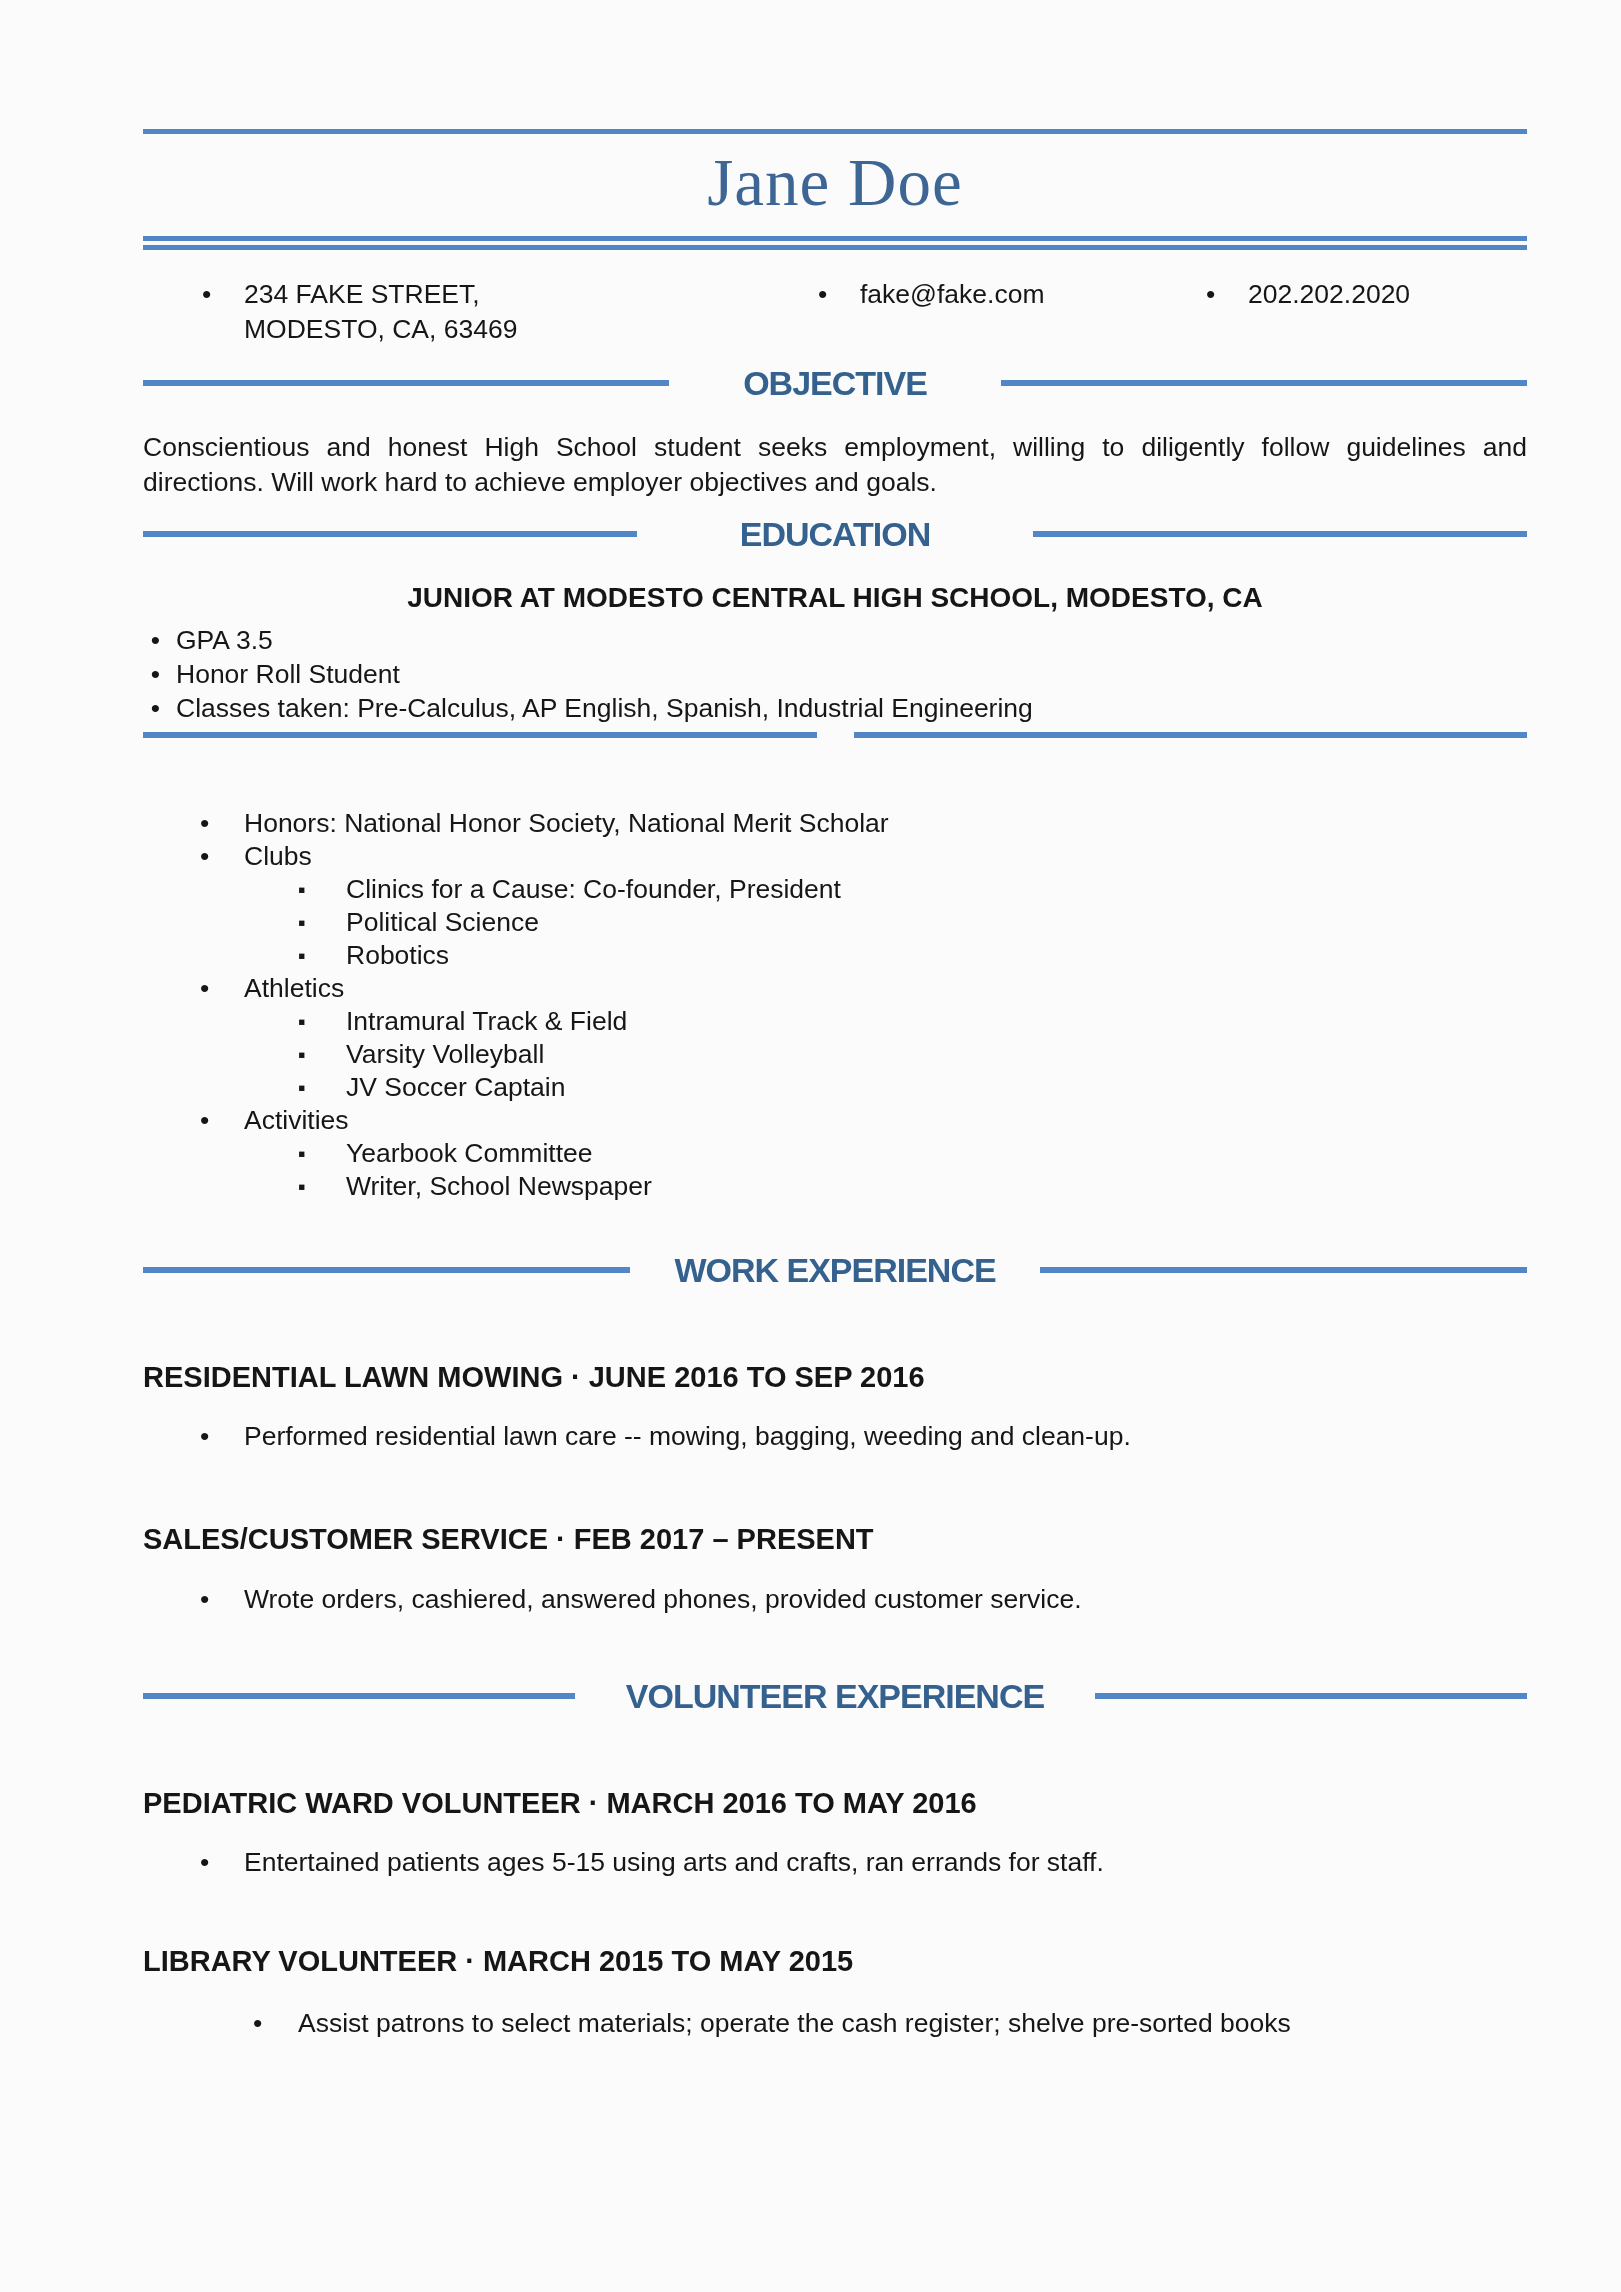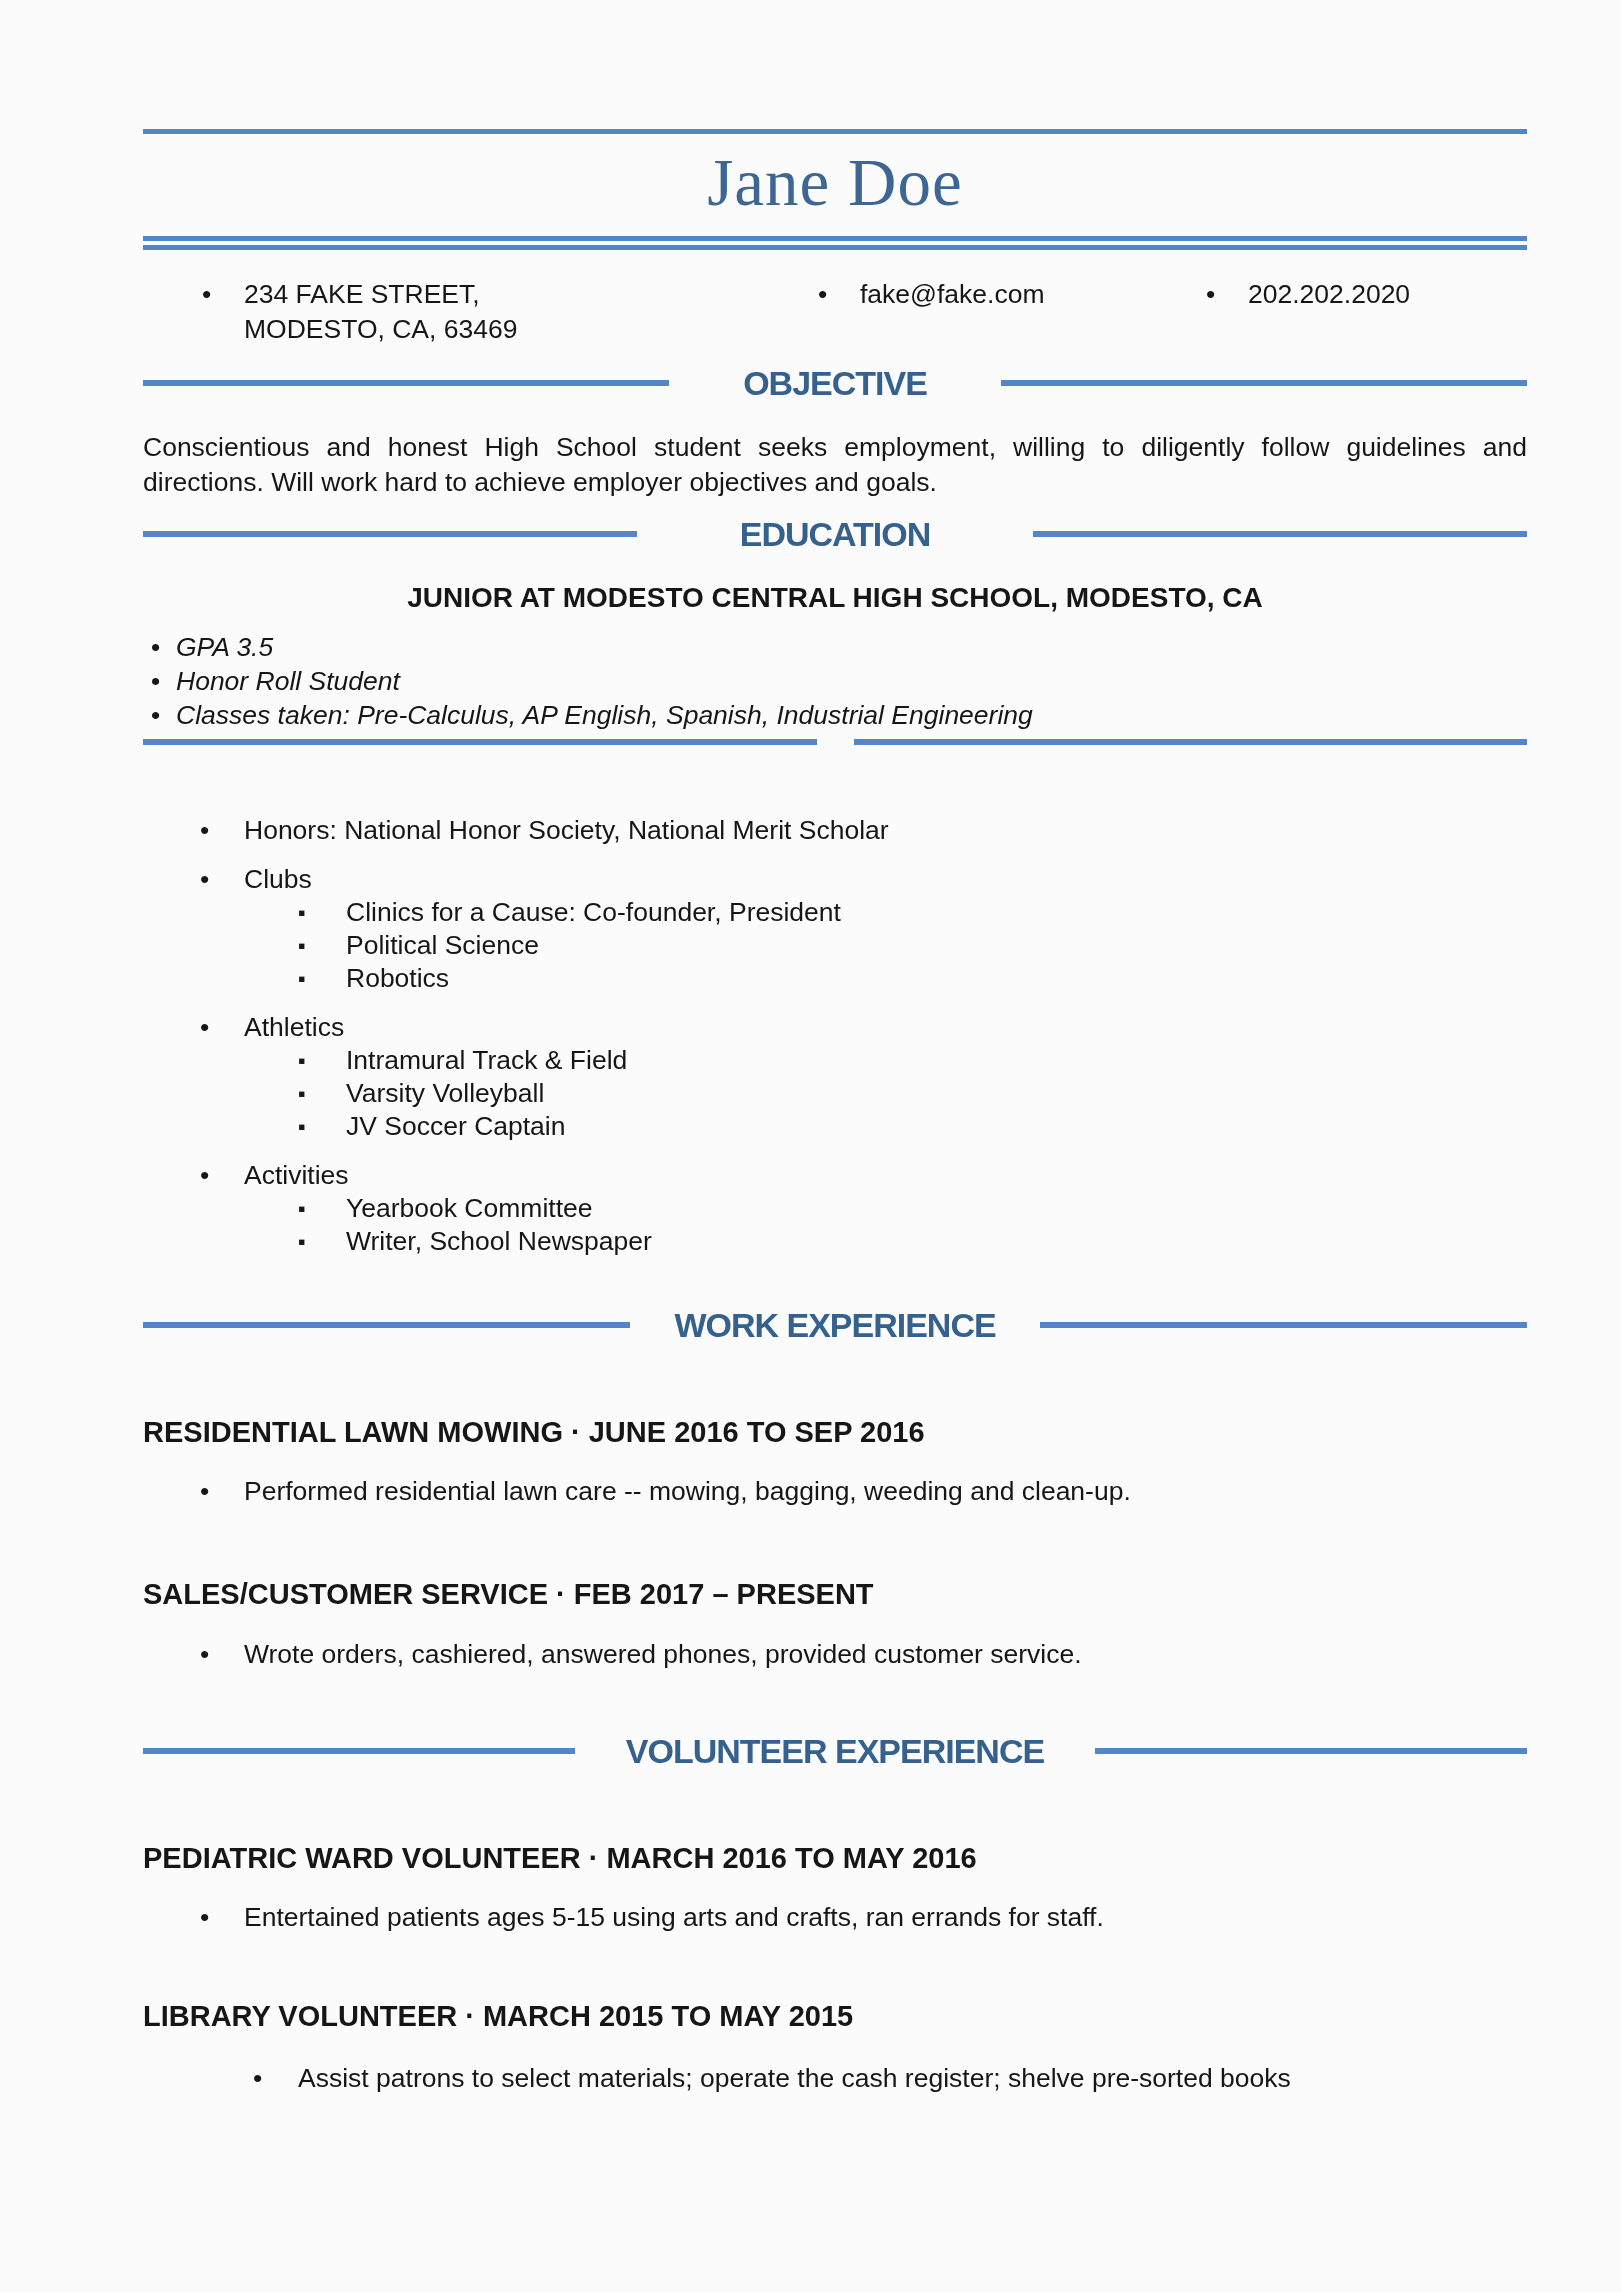--- a/index.html
+++ b/index.html
@@ -46,27 +46,27 @@
   .g-obj{column-gap:74px;}
   .g-edu{column-gap:103px;}
   .g-ach{column-gap:37px;}
   .g-work{column-gap:44px;}
   .g-vol{column-gap:51px;}
   .sec-objective{margin-top:13.7px;}
   .para{margin-top:26px;text-align:justify;line-height:35px;}
   .sec-education{margin-top:13.7px;}
   .school{margin-top:25.5px;font-weight:bold;font-size:28px;text-align:center;line-height:34px;}
   ul{list-style:none;}
-  .edu-list{margin-top:15px;font-style:italic;}
+  .edu-list{margin-top:8px;}
   .edu-list li{position:relative;padding-left:33px;line-height:34px;}
   .edu-list li::before{content:"\2022";position:absolute;left:7.8px;}
   .sec-achievements{margin-top:6.9px;}
   .ach-list{margin-top:69px;}
   .ach-list li{position:relative;line-height:33px;}
-  .l1{padding-left:101px;margin-top:16px;}
+  .l1{padding-left:101px;}
   .l1::before{content:"\2022";position:absolute;left:57px;}
   .l2{padding-left:203px;}
   .l2::before{content:"\25AA";position:absolute;left:155px;font-size:21.6px;}
   .sec-work{margin-top:46px;}
   .sec-volunteer{margin-top:59px;}
   .job-title{font-weight:bold;font-size:29px;line-height:35px;}
   .mt70{margin-top:69px;}
   .mt66{margin-top:65px;}
   .job-bullets{margin-top:25.5px;}
   .job-bullets li{position:relative;line-height:33px;}

